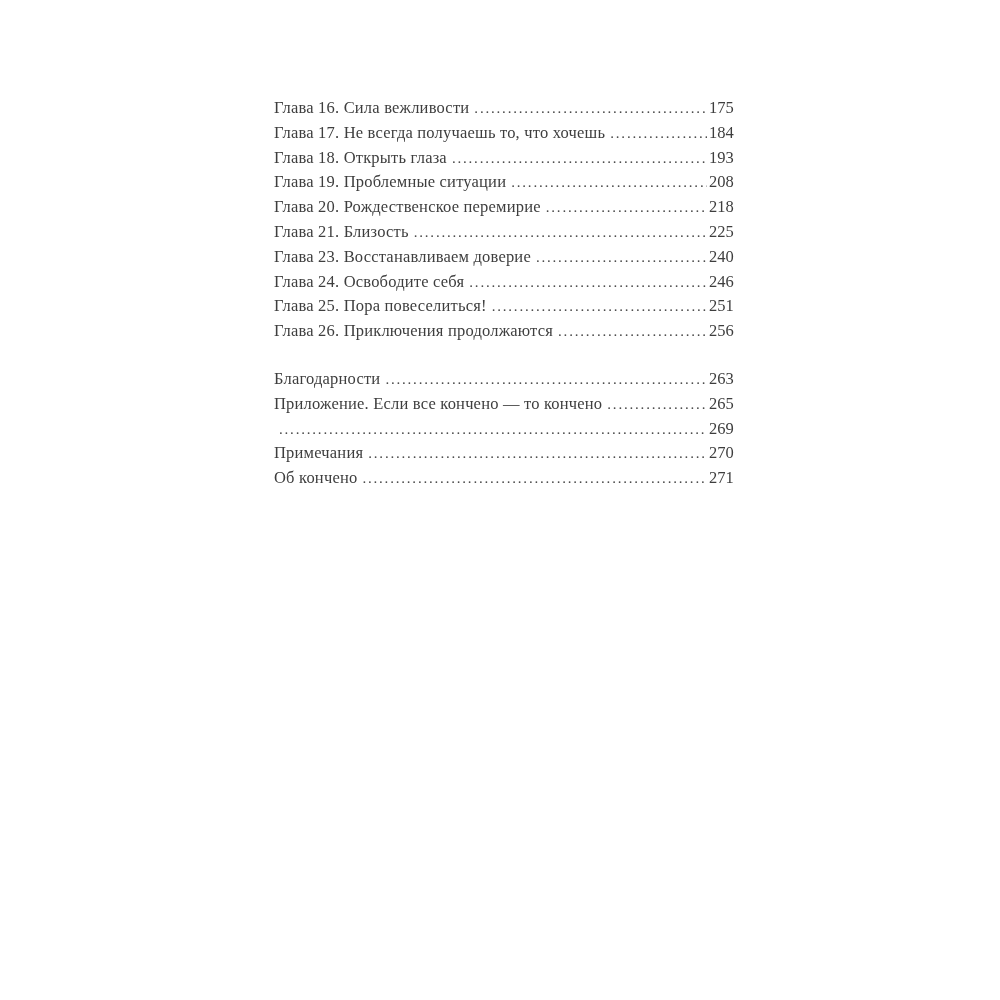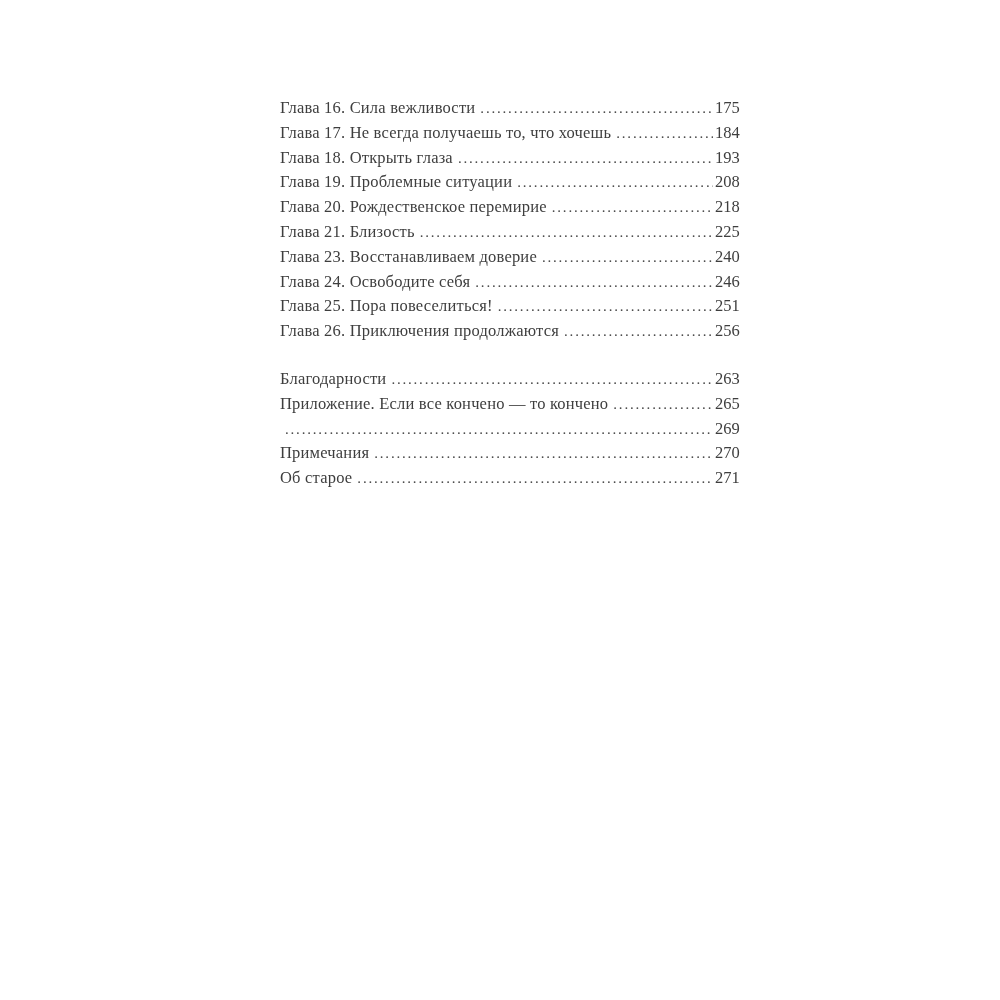--- a/index.html
+++ b/index.html
@@ -13,21 +13,21 @@
   .book-page {
     position: relative;
     width: 1000px;
     height: 1000px;
     background: #ffffff;
     font-family: "Liberation Serif", "DejaVu Serif", serif;
     color: #3e3e3e;
   }
   .toc {
     position: absolute;
-    left: 280px;
+    left: 274px;
     top: 96px;
     width: 463px;
     font-size: 16.5px;
   }
   .toc-row {
     display: flex;
     align-items: baseline;
     line-height: 24.8px;
     white-space: nowrap;
   }
@@ -128,20 +128,20 @@
       <div class="toc-row">
         <span class="dots"></span>
         <span class="toc-page">269</span>
       </div>
       <div class="toc-row">
         <span class="toc-title">Примечания</span>
         <span class="dots"></span>
         <span class="toc-page">270</span>
       </div>
       <div class="toc-row">
-        <span class="toc-title">Об старое</span>
+        <span class="toc-title">Об кончено</span>
         <span class="dots"></span>
         <span class="toc-page">271</span>
       </div>
     </div>
 
   </div>
 </div>
 
 </body></html>

